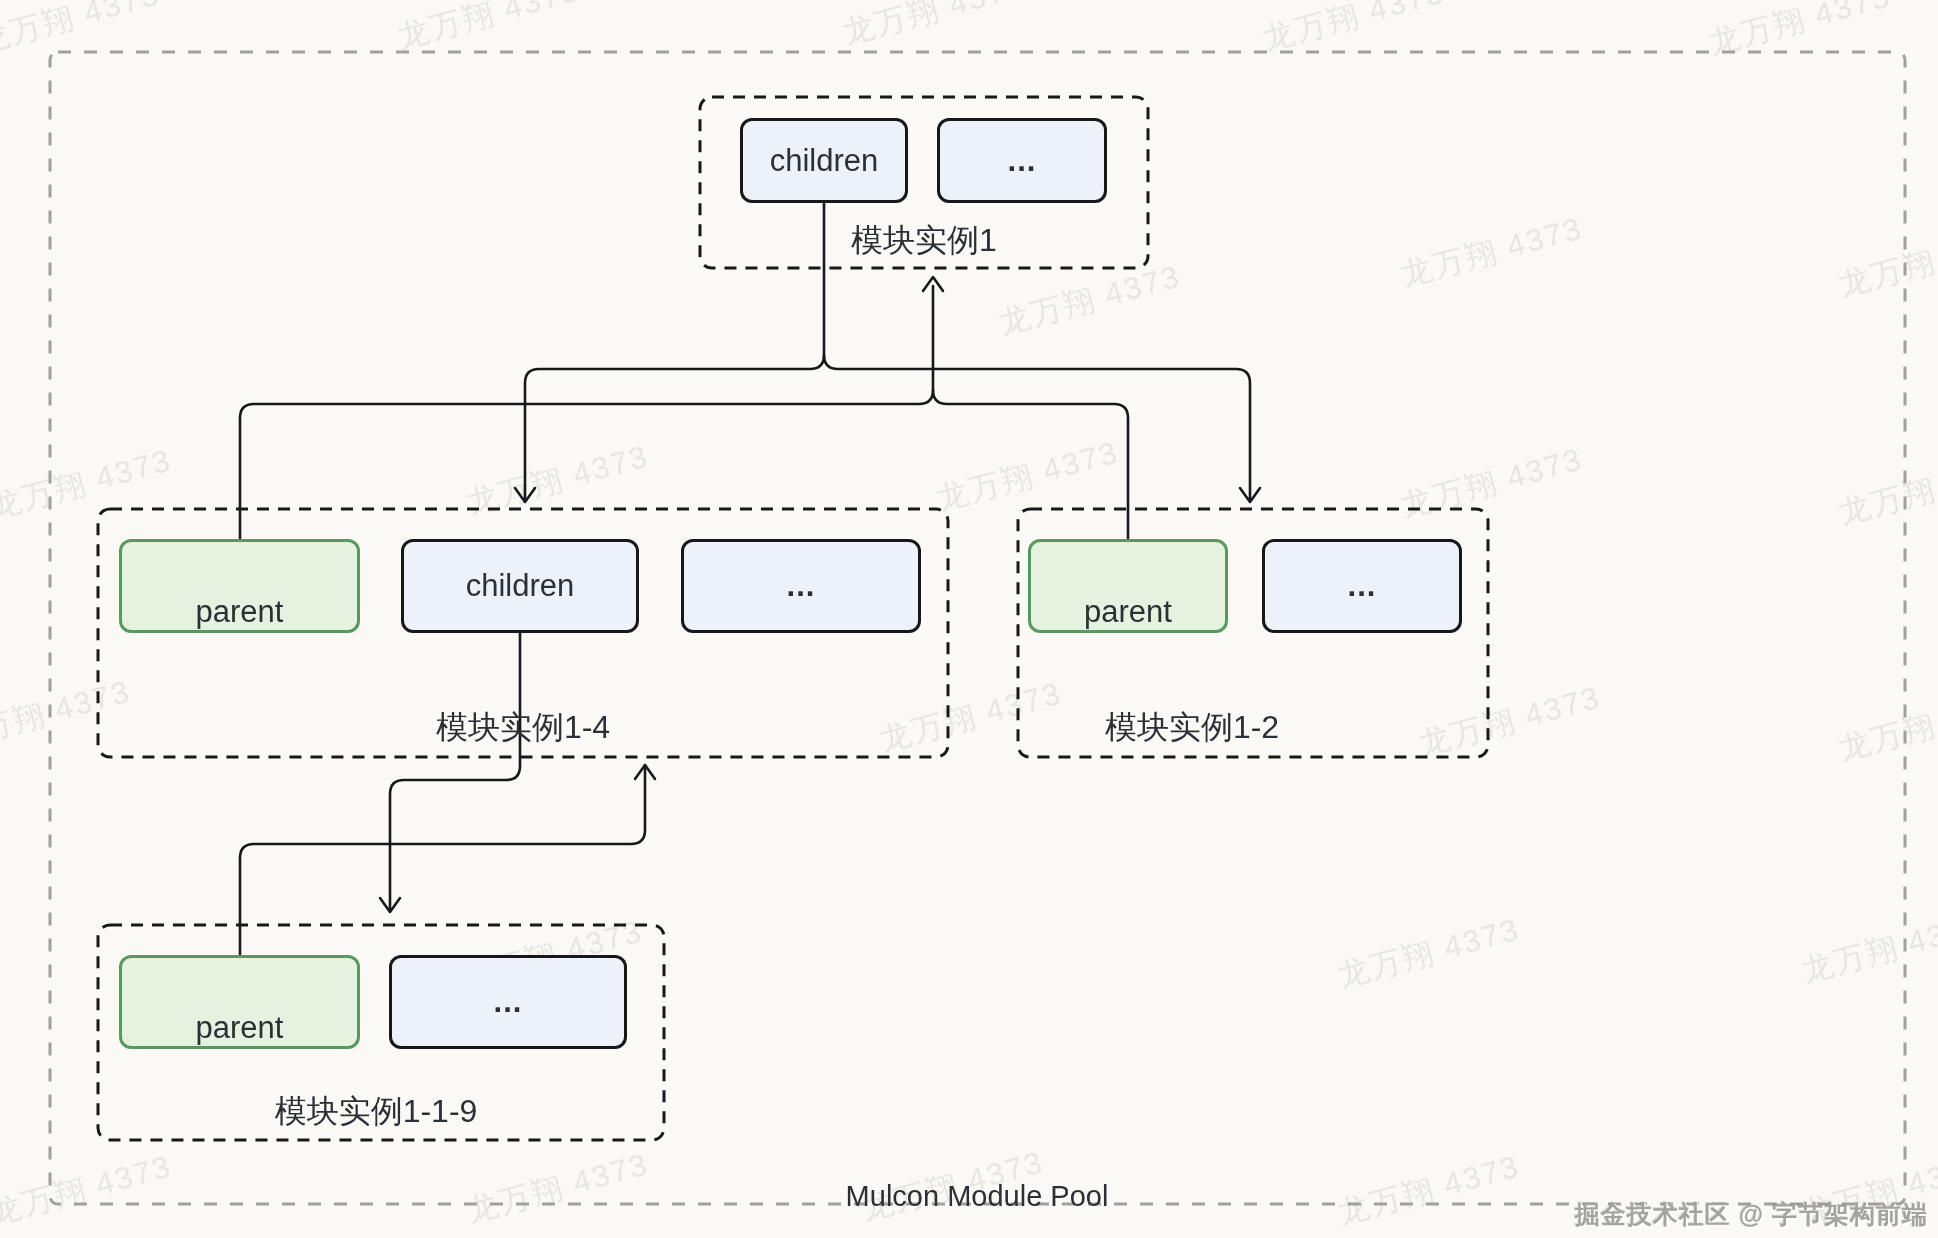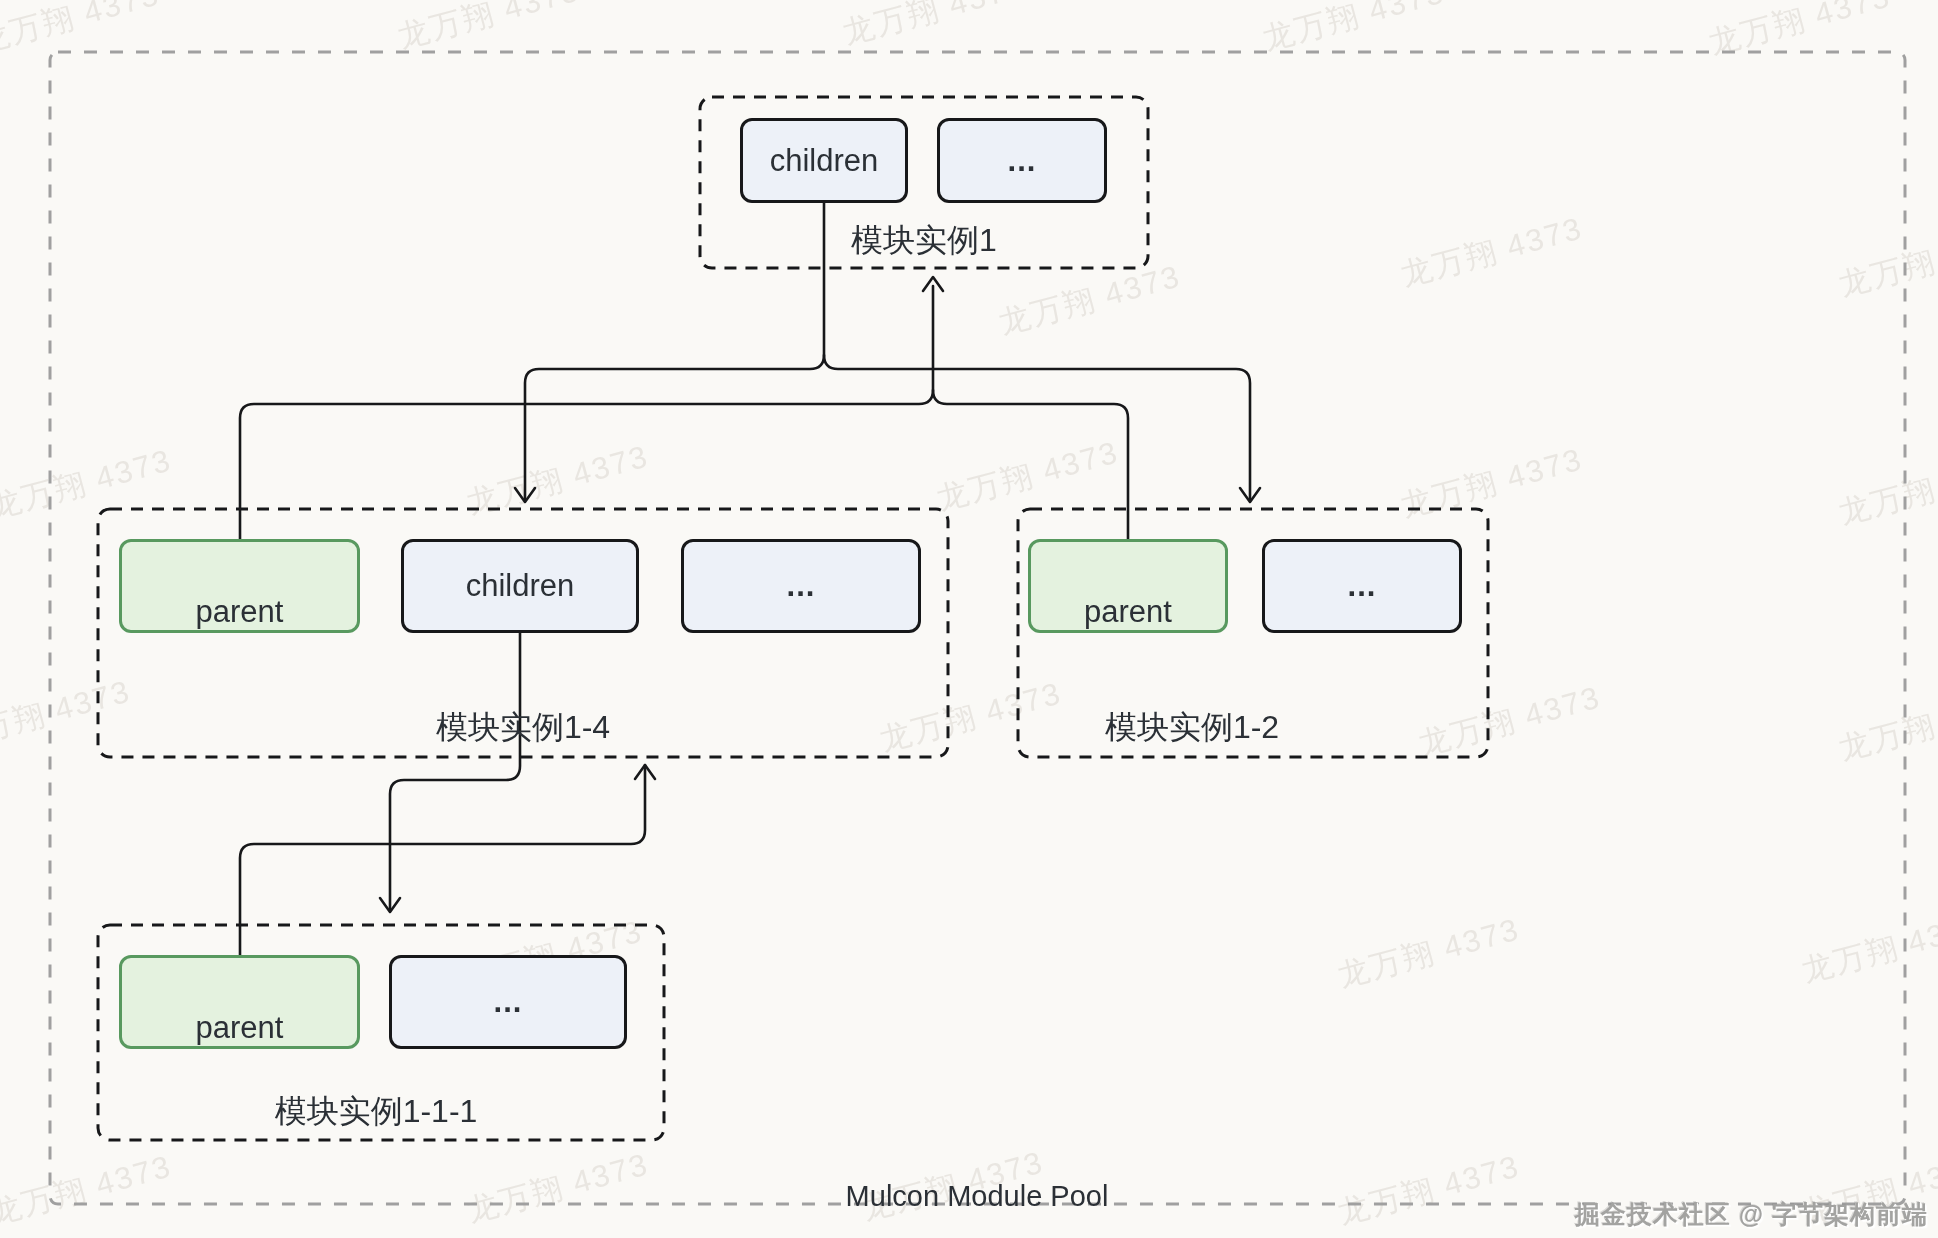--- a/index.html
+++ b/index.html
@@ -153,18 +153,18 @@
     <span>...</span>
   </div>
   <div class="module-label" style="left:1192px;top:728px;">模块实例1-2</div>
 
   <div class="node parent" style="left:119px;top:955px;width:241px;height:94px;">
     <span>parent</span>
   </div>
   <div class="node dots" style="left:389px;top:955px;width:238px;height:94px;">
     <span>...</span>
   </div>
-  <div class="module-label" style="left:376px;top:1112px;">模块实例1-1-1</div>
+  <div class="module-label" style="left:376px;top:1112px;">模块实例1-1-9</div>
 
   <div class="pool-label" style="left:977px;top:1175px;margin-top:21px;">Mulcon Module Pool</div>
 
   <div class="attribution">掘金技术社区 @ 字节架构前端</div>
 </div>
 
 </body></html>

